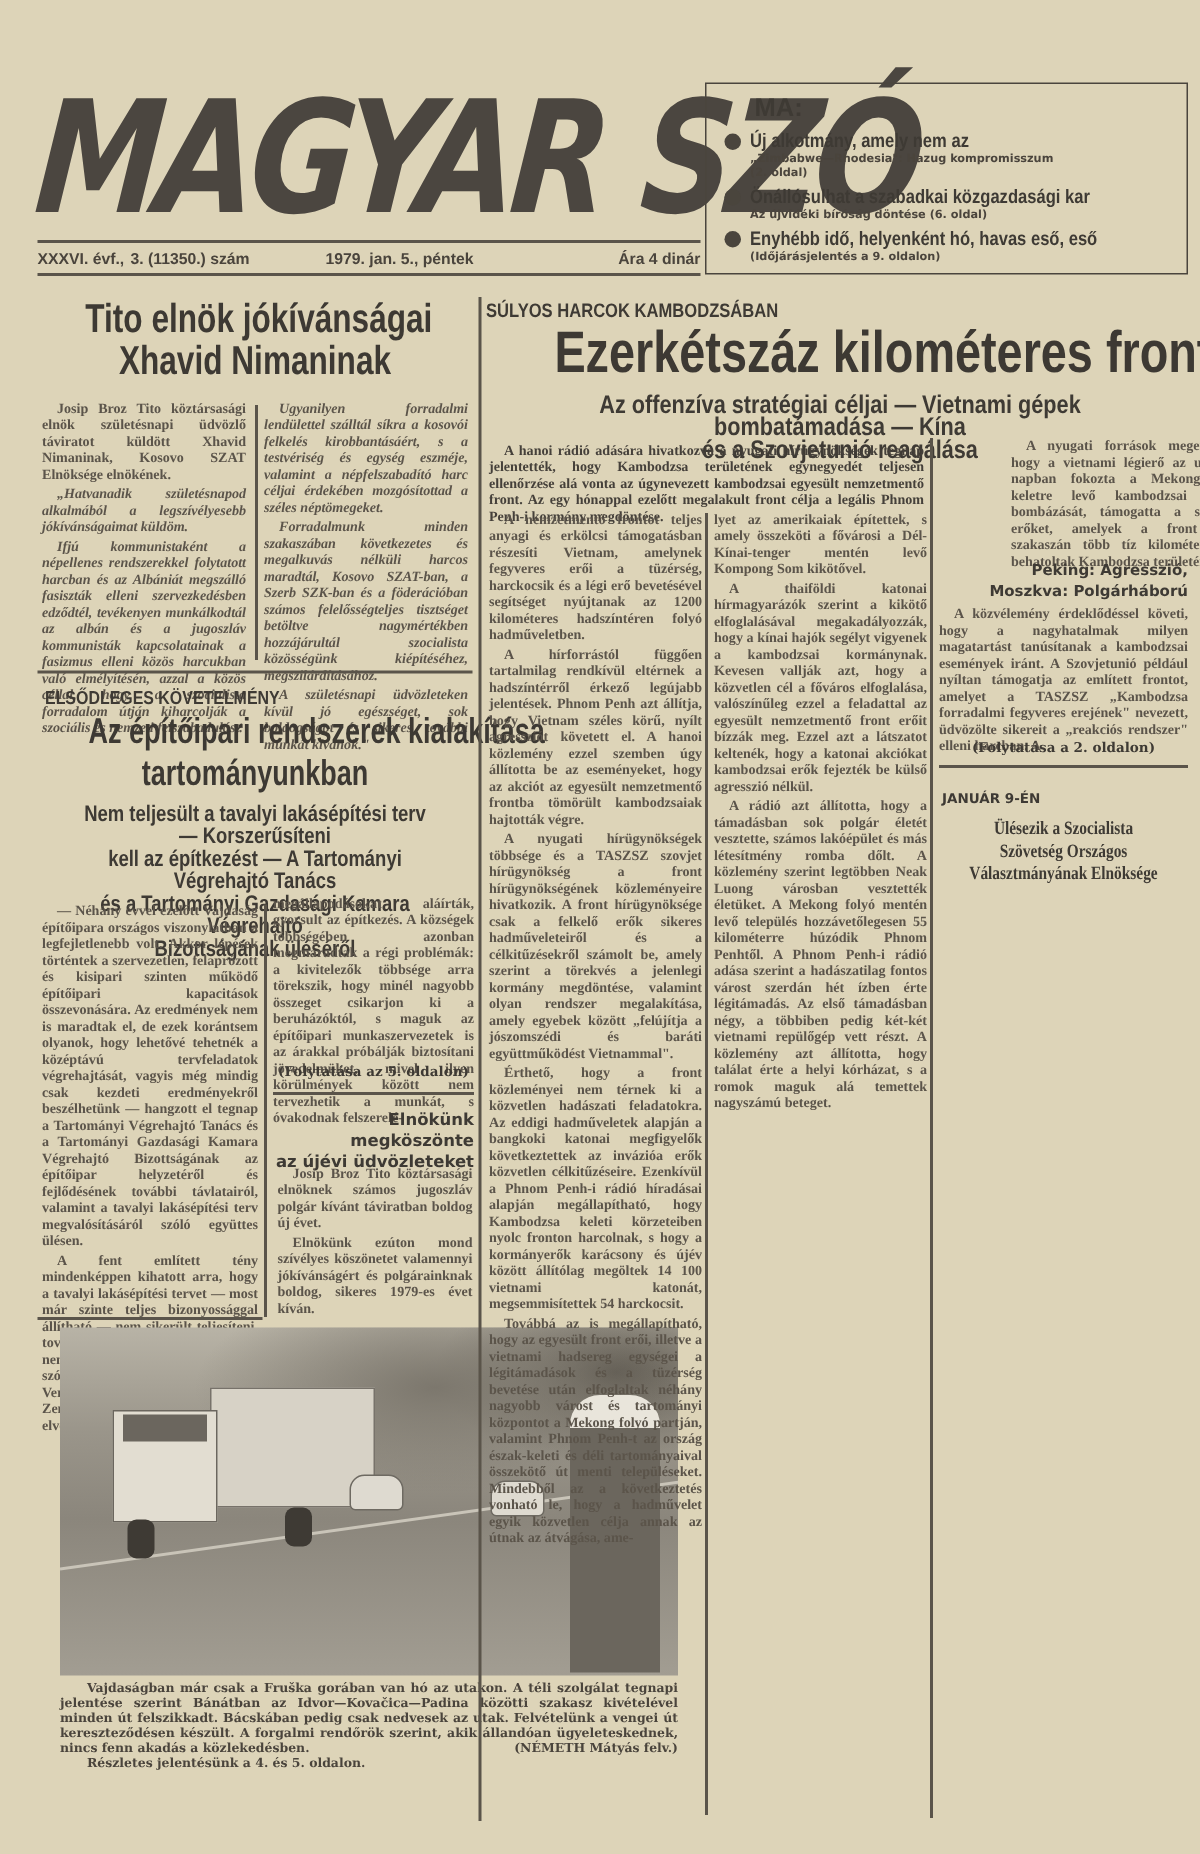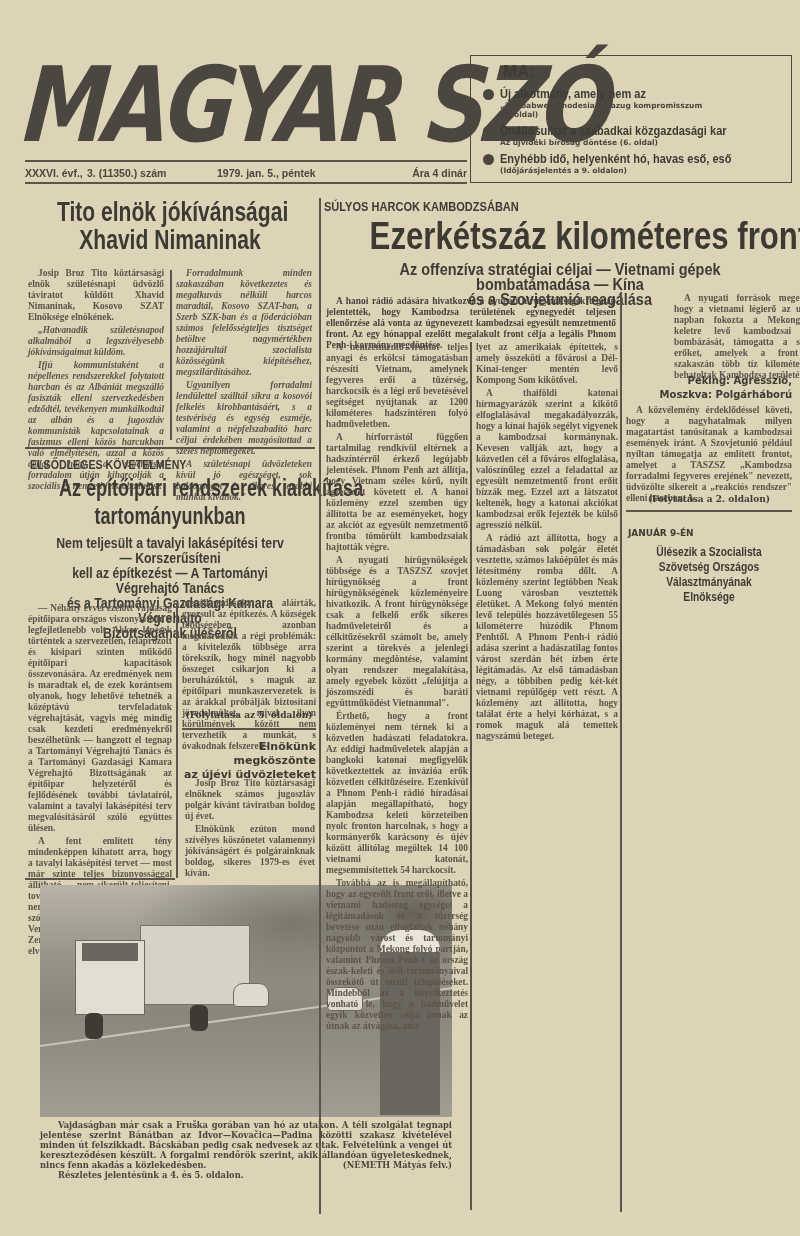--- a/index.html
+++ b/index.html
@@ -126,22 +126,22 @@
   <div class="headline-xl" style="font-size:27px; line-height:28px; transform:scaleX(0.78);">Tito elnök jókívánságai</div>
   <div class="headline-xl" style="font-size:27px; line-height:28px; transform:scaleX(0.78);">Xhavid Nimaninak</div>
 </div>
 <div class="abs body-text" style="left:28px; top:268px; width:136px;">
   <p>Josip Broz Tito köztársasági elnök születésnapi üdvözlő táviratot küldött Xhavid Nimaninak, Kosovo SZAT Elnöksége elnökének.</p>
   <p class="italic">„Hatvanadik születésnapod alkalmából a legszívélyesebb jókívánságaimat küldöm.</p>
   <p class="italic">Ifjú kommunistaként a népellenes rendszerekkel folytatott harcban és az Albániát megszálló fasiszták elleni szervezkedésben edződtél, tevékenyen munkálkodtál az albán és a jugoszláv kommunisták kapcsolatainak a fasizmus elleni közös harcukban való elmélyítésén, azzal a közös céllal, hogy a szocialista forradalom útján kiharcolják a szociális és nemzeti felszabadulást.</p>
 </div>
 <div class="rule-v" style="left:170px; top:270px; height:170px;"></div>
 <div class="abs body-text italic" style="left:176px; top:268px; width:136px;">
+  <p>Ugyanilyen forradalmi lendülettel szálltál síkra a kosovói felkelés kirobbantásáért, s a testvériség és egység eszméje, valamint a népfelszabadító harc céljai érdekében mozgósítottad a széles néptömegeket.</p>
   <p>Forradalmunk minden szakaszában következetes és megalkuvás nélküli harcos maradtál, Kosovo SZAT-ban, a Szerb SZK-ban és a föderációban számos felelősségteljes tisztséget betöltve nagymértékben hozzájárultál szocialista közösségünk kiépítéséhez, megszilárdításához.</p>
-  <p>Ugyanilyen forradalmi lendülettel szálltál síkra a kosovói felkelés kirobbantásáért, s a testvériség és egység eszméje, valamint a népfelszabadító harc céljai érdekében mozgósítottad a széles néptömegeket.</p>
   <p>A születésnapi üdvözleteken kívül jó egészséget, sok boldogságot és sikeres további munkát kívánok."</p>
 </div>
 <div class="rule-h" style="left:25px; top:447px; width:290px;"></div>
 
 <div class="abs kicker" style="left:30px; top:458px;">ELSŐDLEGES KÖVETELMÉNY</div>
 <div class="abs" style="left:22px; top:474px; width:296px;">
   <div class="headline-xl" style="font-size:24px; line-height:28px; transform:scaleX(0.75);">Az építőipari rendszerek kialakítása</div>
   <div class="headline-xl" style="font-size:24px; line-height:28px; transform:scaleX(0.75);">tartományunkban</div>
 </div>
 <div class="abs deck" style="left:22px; top:535px; width:296px; font-size:15px;">
@@ -219,17 +219,17 @@
   <div>Peking: Agresszió,</div>
   <div>Moszkva: Polgárháború</div>
 </div>
 <div class="abs body-text" style="left:626px; top:405px; width:166px;">
   <p>A közvélemény érdeklődéssel követi, hogy a nagyhatalmak milyen magatartást tanúsítanak a kambodzsai események iránt. A Szovjetunió például nyíltan támogatja az említett frontot, amelyet a TASZSZ „Kambodzsa forradalmi fegyveres erejének" nevezett, üdvözölte sikereit a „reakciós rendszer" elleni harcban. A</p>
 </div>
 <div class="abs continued" style="left:626px; top:494px; width:166px;">(Folytatása a 2. oldalon)</div>
 <div class="rule-h" style="left:626px; top:510px; width:166px;"></div>
 
 <div class="abs" style="left:628px; top:528px; font-family:'DejaVu Sans',sans-serif; font-weight:bold; font-size:9px; color:#3e3a34;">JANUÁR 9-ÉN</div>
-<div class="abs deck" style="left:626px; top:545px; width:166px; font-size:12.5px; line-height:15px;">
+<div class="abs deck" style="left:626px; top:545px; width:166px; font-size:12.5px; line-height:15px;font-family:Liberation Serif, serif;">
   <div style="transform:scaleX(0.82);">Ülésezik a Szocialista</div>
   <div style="transform:scaleX(0.82);">Szövetség Országos</div>
   <div style="transform:scaleX(0.82);" <="" div="">Választmányának Elnöksége</div>
 
 </div>
 </body></html>

